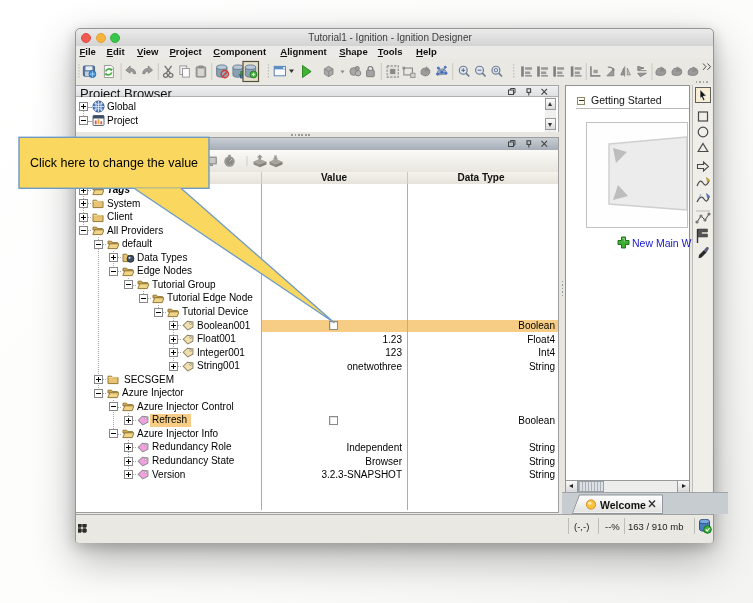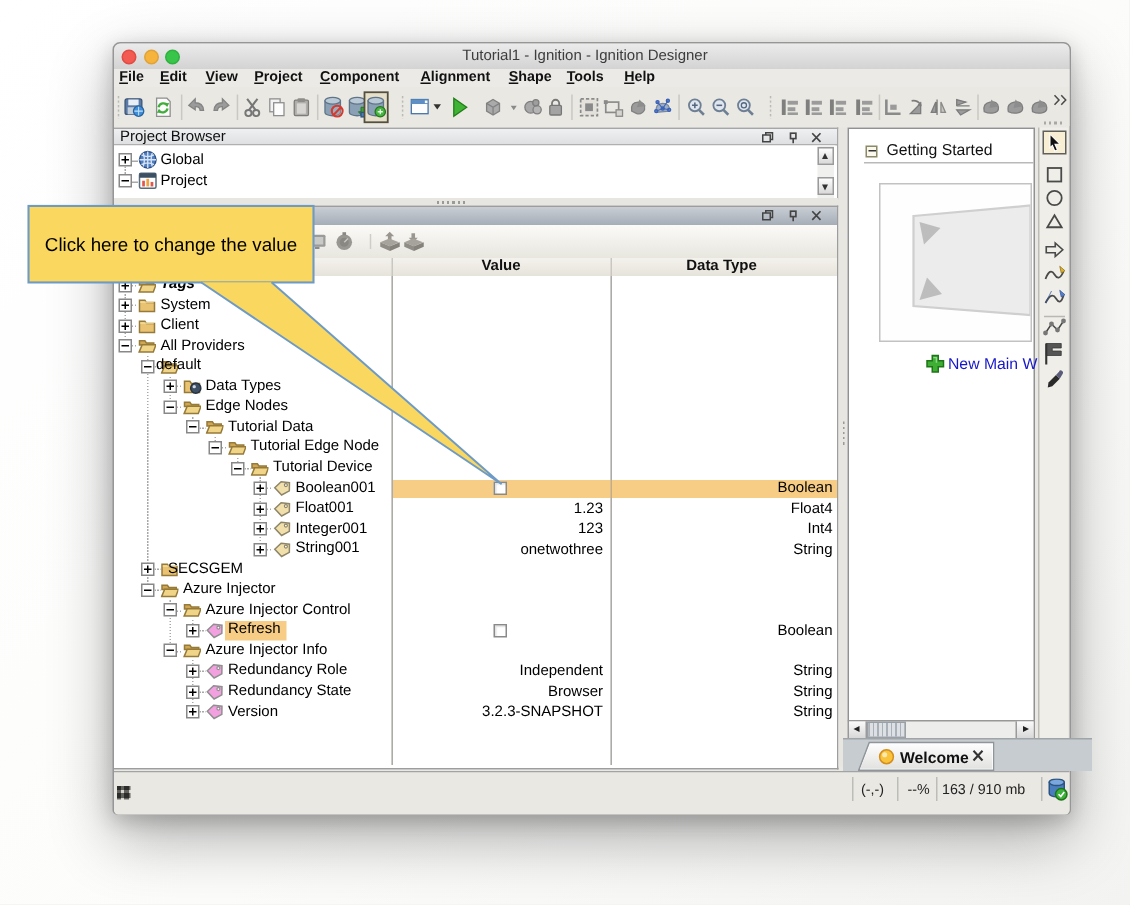--- a/index.html
+++ b/index.html
@@ -10,21 +10,21 @@
 .light{position:absolute;top:3.5px;width:10px;height:10px;border-radius:50%;box-sizing:border-box;}
 #l-red{left:5px;background:#f25a52;border:1px solid #e04b43;}
 #l-yel{left:19.5px;background:#f6b43d;border:1px solid #e0a337;}
 #l-grn{left:34px;background:#39c54a;border:1px solid #2fb13f;}
 #title-text{position:absolute;top:2.5px;left:144px;width:340px;text-align:center;font-size:10px;color:#3d3d3d;}
 #menubar{position:absolute;left:0;top:17px;width:100%;height:12px;background:#ebeae6;}
 .mi{position:absolute;top:0;font-size:9.5px;font-weight:bold;color:#111;white-space:nowrap;}
 #toolbar{position:absolute;left:0;top:29px;width:100%;height:26px;background:#e9e8e3;}
 #pb-panel{position:absolute;left:0;top:56px;width:482px;height:46px;background:#fff;border:1px solid #a6a6a6;border-left:none;box-sizing:content-box;}
 #pb-head{position:absolute;left:0;top:0;width:100%;height:10px;background:linear-gradient(#eff0f1,#dee0e2);border-bottom:1px solid #b0b0b0;}
-#pb-title{position:absolute;left:4px;top:-0.5px;font-size:10px;color:#111;}
+#pb-title{position:absolute;left:4px;top:-0.5px;font-size:13px;color:#111;}
 #splitter1{position:absolute;left:0;top:103px;width:483px;height:5px;background:#e7e6e1;}
 #tag-panel{position:absolute;left:0;top:108px;width:482px;height:374px;background:#fff;border:1px solid #9d9d9d;border-left:none;}
 #tag-head{position:absolute;left:0;top:0;width:100%;height:12px;background:linear-gradient(#c9ced4,#a5adb7);border-bottom:1px solid #8f979f;}
 #tag-toolbar{position:absolute;left:0;top:12px;width:100%;height:22px;background:linear-gradient(#fbfaf7,#e8e6df);border-bottom:1px solid #c2c0ba;}
 #tag-colhead{position:absolute;left:0;top:34px;width:100%;height:12px;background:linear-gradient(#f4f2ec,#e6e3db);border-bottom:1px solid #9e9c96;}
 #tag-body{position:absolute;left:0;top:46px;width:100%;height:326px;background:#fff;overflow:hidden;}
 .colsep{position:absolute;top:0;width:1px;height:100%;background:#c9c7c1;}
 .colhead-label{position:absolute;top:0;font-size:10px;font-weight:bold;color:#111;}
 .trow{position:absolute;left:0;width:100%;height:14px;font-size:10px;color:#000;}
 .exp{position:absolute;width:9px;height:9px;top:2px;background:#fff;border:1px solid #888;box-sizing:border-box;}
@@ -406,21 +406,21 @@
           </div>
       <div class="trow" style="top:53.7px;">
             <div style="position:absolute;left:26.5px;top:6.3px;width:4px;height:1px;background:repeating-linear-gradient(to right,#a8a8a8 0 1px,transparent 1px 2px);"></div>
             <div class="exp" style="left:17.5px;"></div>
             <div class="ticon" style="left:31px;">
               <svg width="12" height="11" viewBox="0 0 12 11">
                 <path d="M1 2.2 L4.6 2.2 L5.6 3.6 L10.5 3.6 L10.5 5 L1 5 Z" fill="#cfa654" stroke="#967a38" stroke-width="1"></path>
                 <path d="M0.8 9.6 L2.8 4.8 L12 4.8 L10.2 9.6 Z" fill="#f0d488" stroke="#967a38" stroke-width="1"></path>
               </svg>
             </div>
-            <div class="lbl" style="left:28px;">default</div>
+            <div class="lbl" style="left:46px;">default</div>
           </div>
       <div class="trow" style="top:67.2px;">
             <div style="position:absolute;left:41.5px;top:6.3px;width:4px;height:1px;background:repeating-linear-gradient(to right,#a8a8a8 0 1px,transparent 1px 2px);"></div>
             <div class="exp plus" style="left:32.5px;"></div>
             <div class="ticon" style="left:46px;">
               <svg width="13" height="11" viewBox="0 0 13 11">
                 <path d="M1 2.2 L4.6 2.2 L5.6 3.6 L11 3.6 L11 9.6 L1 9.6 Z" fill="#e9c272" stroke="#967a38" stroke-width="1"></path>
                 <circle cx="8.5" cy="6.8" r="3.4" fill="#3f5064" stroke="#26323f"></circle>
                 <circle cx="7.5" cy="5.8" r="1.1" fill="#cfd8e2"></circle>
               </svg>
@@ -440,21 +440,21 @@
           </div>
       <div class="trow" style="top:94.4px;">
             <div style="position:absolute;left:56.5px;top:6.3px;width:4px;height:1px;background:repeating-linear-gradient(to right,#a8a8a8 0 1px,transparent 1px 2px);"></div>
             <div class="exp" style="left:47.5px;"></div>
             <div class="ticon" style="left:61px;">
               <svg width="12" height="11" viewBox="0 0 12 11">
                 <path d="M1 2.2 L4.6 2.2 L5.6 3.6 L10.5 3.6 L10.5 5 L1 5 Z" fill="#cfa654" stroke="#967a38" stroke-width="1"></path>
                 <path d="M0.8 9.6 L2.8 4.8 L12 4.8 L10.2 9.6 Z" fill="#f0d488" stroke="#967a38" stroke-width="1"></path>
               </svg>
             </div>
-            <div class="lbl" style="left:76px;">Tutorial Data</div>
+            <div class="lbl" style="left:76px;">Tutorial Group</div>
           </div>
       <div class="trow" style="top:107.9px;">
             <div style="position:absolute;left:71.5px;top:6.3px;width:4px;height:1px;background:repeating-linear-gradient(to right,#a8a8a8 0 1px,transparent 1px 2px);"></div>
             <div class="exp" style="left:62.5px;"></div>
             <div class="ticon" style="left:76px;">
               <svg width="12" height="11" viewBox="0 0 12 11">
                 <path d="M1 2.2 L4.6 2.2 L5.6 3.6 L10.5 3.6 L10.5 5 L1 5 Z" fill="#cfa654" stroke="#967a38" stroke-width="1"></path>
                 <path d="M0.8 9.6 L2.8 4.8 L12 4.8 L10.2 9.6 Z" fill="#f0d488" stroke="#967a38" stroke-width="1"></path>
               </svg>
             </div>
@@ -526,21 +526,21 @@
           </div>
       <div class="trow" style="top:189.2px;">
             <div style="position:absolute;left:26.5px;top:6.3px;width:4px;height:1px;background:repeating-linear-gradient(to right,#a8a8a8 0 1px,transparent 1px 2px);"></div>
             <div class="exp plus" style="left:17.5px;"></div>
             <div class="ticon" style="left:31px;">
               <svg width="12" height="11" viewBox="0 0 12 11">
                 <path d="M1 2.2 L4.6 2.2 L5.6 3.6 L11 3.6 L11 9.6 L1 9.6 Z" fill="#e9c272" stroke="#967a38" stroke-width="1"></path>
                 <path d="M1.5 3.4 L10.5 3.4" stroke="#f6dfa0" stroke-width="0.8"></path>
               </svg>
             </div>
-            <div class="lbl" style="left:36px;text-align:center;">SECSGEM</div>
+            <div class="lbl" style="left:48px;text-align:center;">SECSGEM</div>
           </div>
       <div class="trow" style="top:202.8px;">
             <div style="position:absolute;left:26.5px;top:6.3px;width:4px;height:1px;background:repeating-linear-gradient(to right,#a8a8a8 0 1px,transparent 1px 2px);"></div>
             <div class="exp" style="left:17.5px;"></div>
             <div class="ticon" style="left:31px;">
               <svg width="12" height="11" viewBox="0 0 12 11">
                 <path d="M1 2.2 L4.6 2.2 L5.6 3.6 L10.5 3.6 L10.5 5 L1 5 Z" fill="#cfa654" stroke="#967a38" stroke-width="1"></path>
                 <path d="M0.8 9.6 L2.8 4.8 L12 4.8 L10.2 9.6 Z" fill="#f0d488" stroke="#967a38" stroke-width="1"></path>
               </svg>
             </div>

